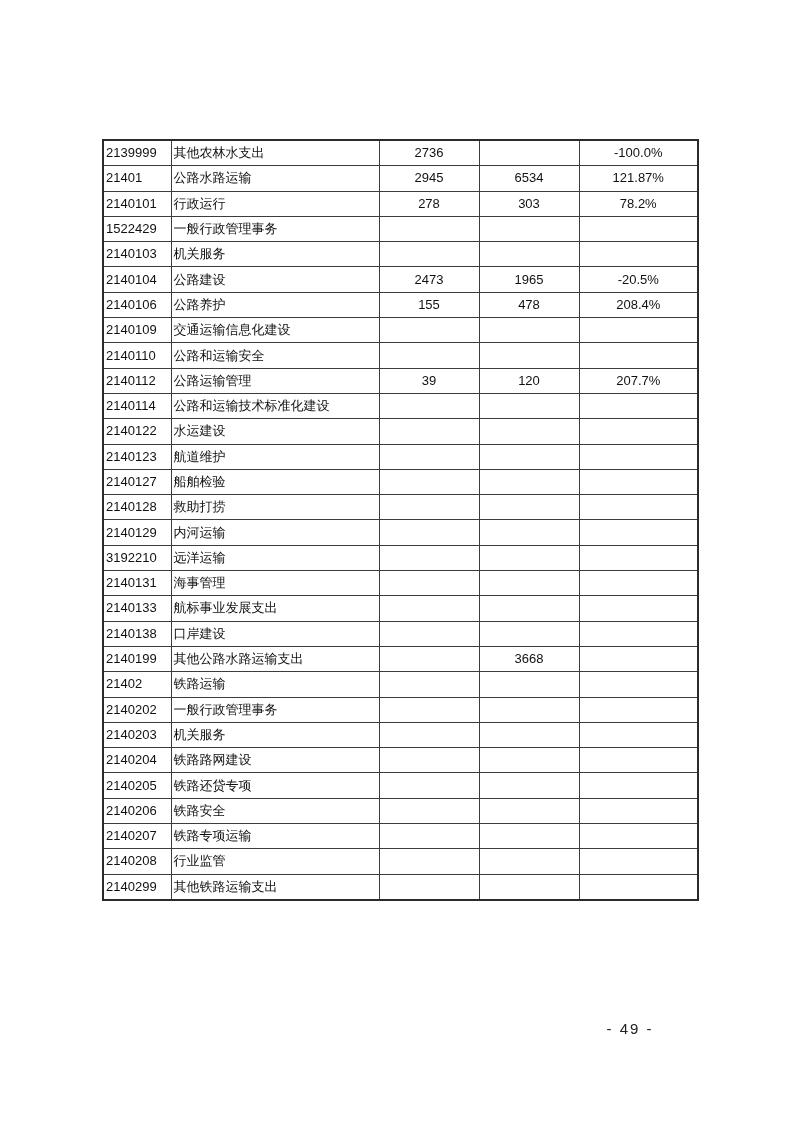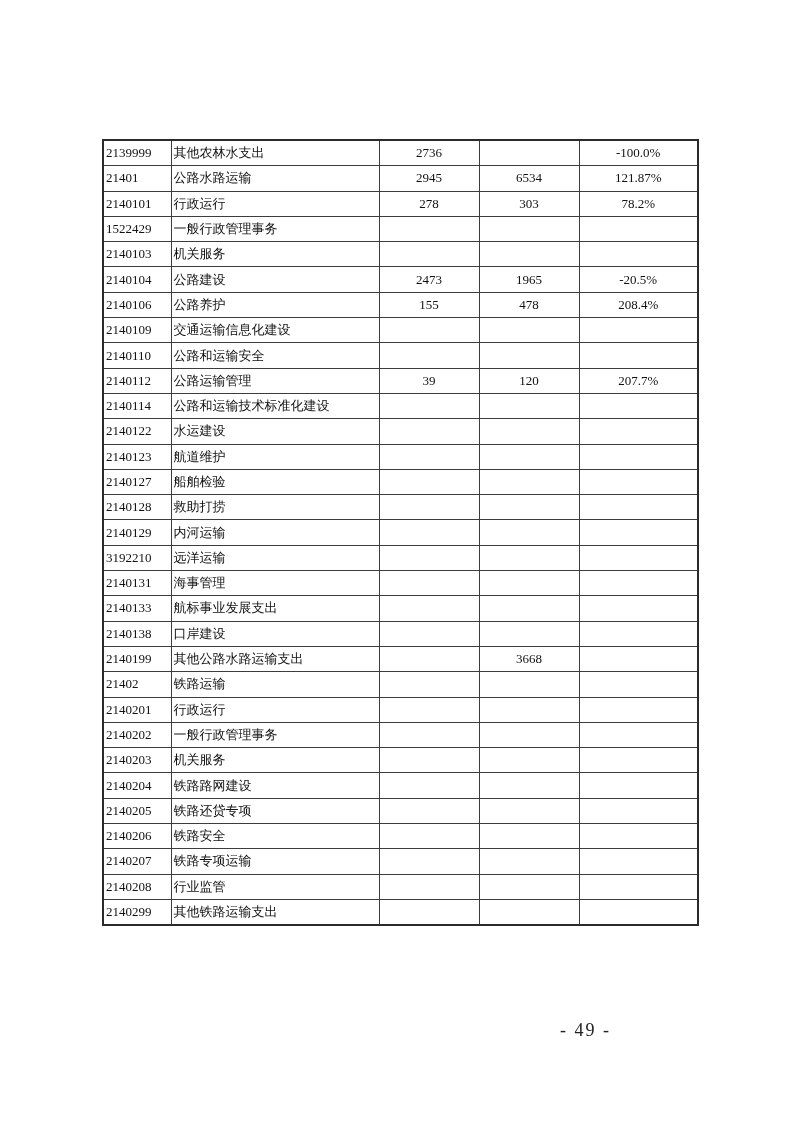--- a/index.html
+++ b/index.html
@@ -5,21 +5,21 @@
   html, body {
     margin: 0;
     padding: 0;
     background: #ffffff;
   }
   .page {
     position: relative;
     width: 793px;
     height: 1122px;
     background: #ffffff;
-    font-family: Liberation Serif, serif;
+    font-family: Liberation Sans, sans-serif;
     color: #111111;
     overflow: hidden;
   }
   table.budget-table {
     position: absolute;
     left: 102px;
     top: 139px;
     width: 595px;
     border-collapse: collapse;
     table-layout: fixed;
@@ -52,22 +52,22 @@
   }
   td.cell-pct {
     text-align: center;
     font-size: 13px;
   }
   .page-number {
     position: absolute;
     top: 1020px;
     left: 560px;
     width: 140px;
-    text-align: left;
-    font-size: 18px;
+    text-align: center;
+    font-size: 15px;
     color: #222222;
     letter-spacing: 2px;
   }
 </style>
 </head>
 <body>
 
 <div class="page">
   <table class="budget-table">
     <colgroup>
@@ -226,27 +226,20 @@
           <td class="cell-pct"></td>
         </tr>
         <tr>
           <td class="cell-code">21402</td>
           <td class="cell-name">铁路运输</td>
           <td class="cell-num"></td>
           <td class="cell-num"></td>
           <td class="cell-pct"></td>
         </tr>
         <tr>
-          <td class="cell-code">2140201</td>
-          <td class="cell-name">行政运行</td>
-          <td class="cell-num"></td>
-          <td class="cell-num"></td>
-          <td class="cell-pct"></td>
-        </tr>
-        <tr>
           <td class="cell-code">2140202</td>
           <td class="cell-name">一般行政管理事务</td>
           <td class="cell-num"></td>
           <td class="cell-num"></td>
           <td class="cell-pct"></td>
         </tr>
         <tr>
           <td class="cell-code">2140203</td>
           <td class="cell-name">机关服务</td>
           <td class="cell-num"></td>

